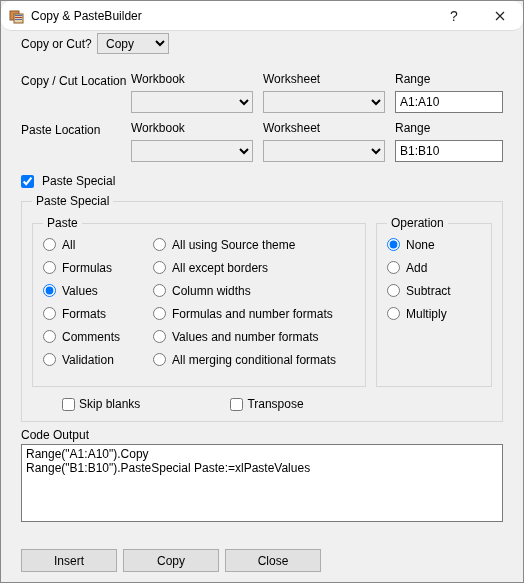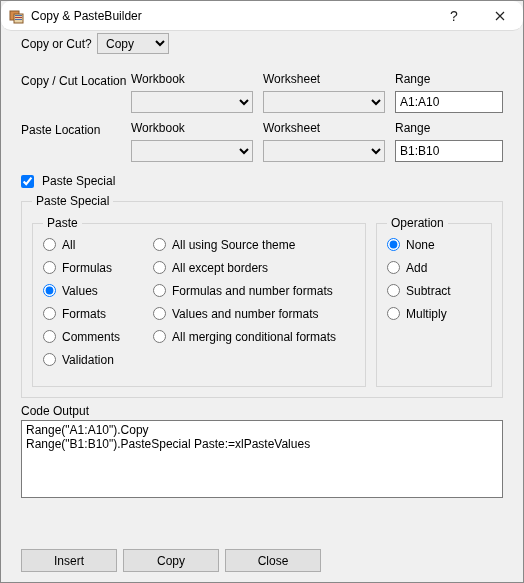--- a/index.html
+++ b/index.html
@@ -238,20 +238,24 @@
                 <div class="radio-row">
                   <input type="radio" name="paste" style="">
                   <label>All using Source theme</label>
                 </div>
                 <div class="radio-row">
                   <input type="radio" name="paste" style="">
                   <label>All except borders</label>
                 </div>
                 <div class="radio-row">
                   <input type="radio" name="paste" style="">
+                  <label>Column widths</label>
+                </div>
+                <div class="radio-row">
+                  <input type="radio" name="paste" style="">
                   <label>Formulas and number formats</label>
                 </div>
                 <div class="radio-row">
                   <input type="radio" name="paste" style="">
                   <label>Values and number formats</label>
                 </div>
                 <div class="radio-row">
                   <input type="radio" name="paste" style="">
                   <label>All merging conditional formats</label>
                 </div>
@@ -273,20 +277,30 @@
                 <input type="radio" name="op" style="">
                 <label>Subtract</label>
               </div>
               <div class="radio-row">
                 <input type="radio" name="op" style="">
                 <label>Multiply</label>
               </div>
             </div>
         </fieldset>
       </div>
+      <div class="bottom-checks">
+        <div class="chk">
+          <input type="checkbox" id="skipb" style="">
+          <label for="skipb">Skip blanks</label>
+        </div>
+        <div class="chk">
+          <input type="checkbox" id="transp" style="">
+          <label for="transp">Transpose</label>
+        </div>
+      </div>
     </fieldset>
 
     <div class="code-output-label">Code Output</div>
     <textarea class="code-output" readonly="" style="">Range("A1:A10").Copy
 Range("B1:B10").PasteSpecial Paste:=xlPasteValues</textarea>
 
     <div class="button-row">
       <button class="btn">Insert</button>
       <button class="btn">Copy</button>
       <button class="btn">Close</button>

